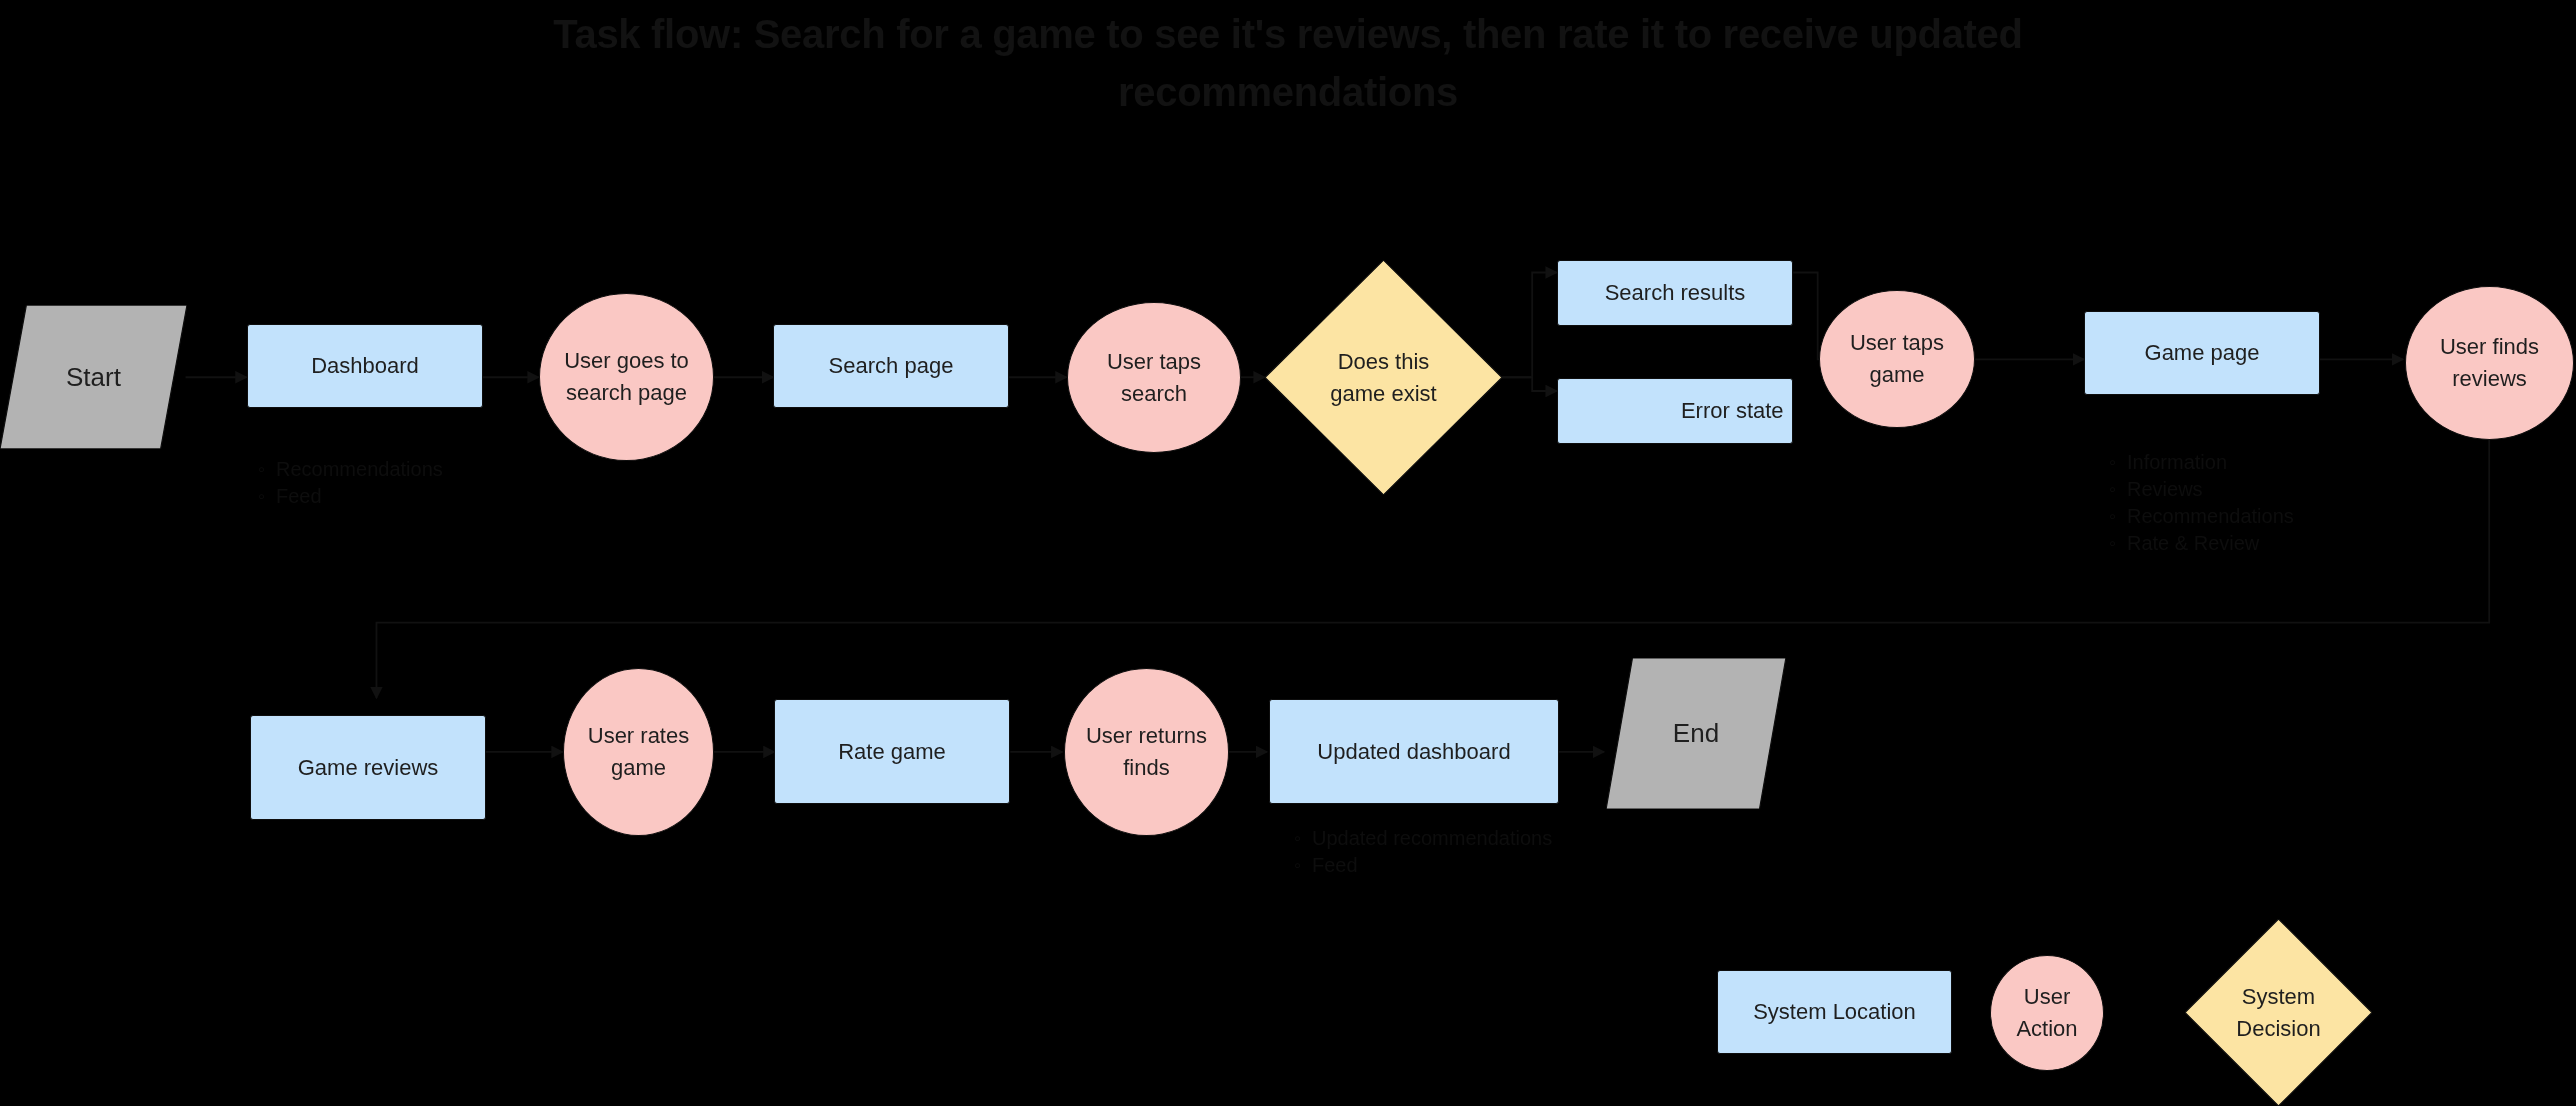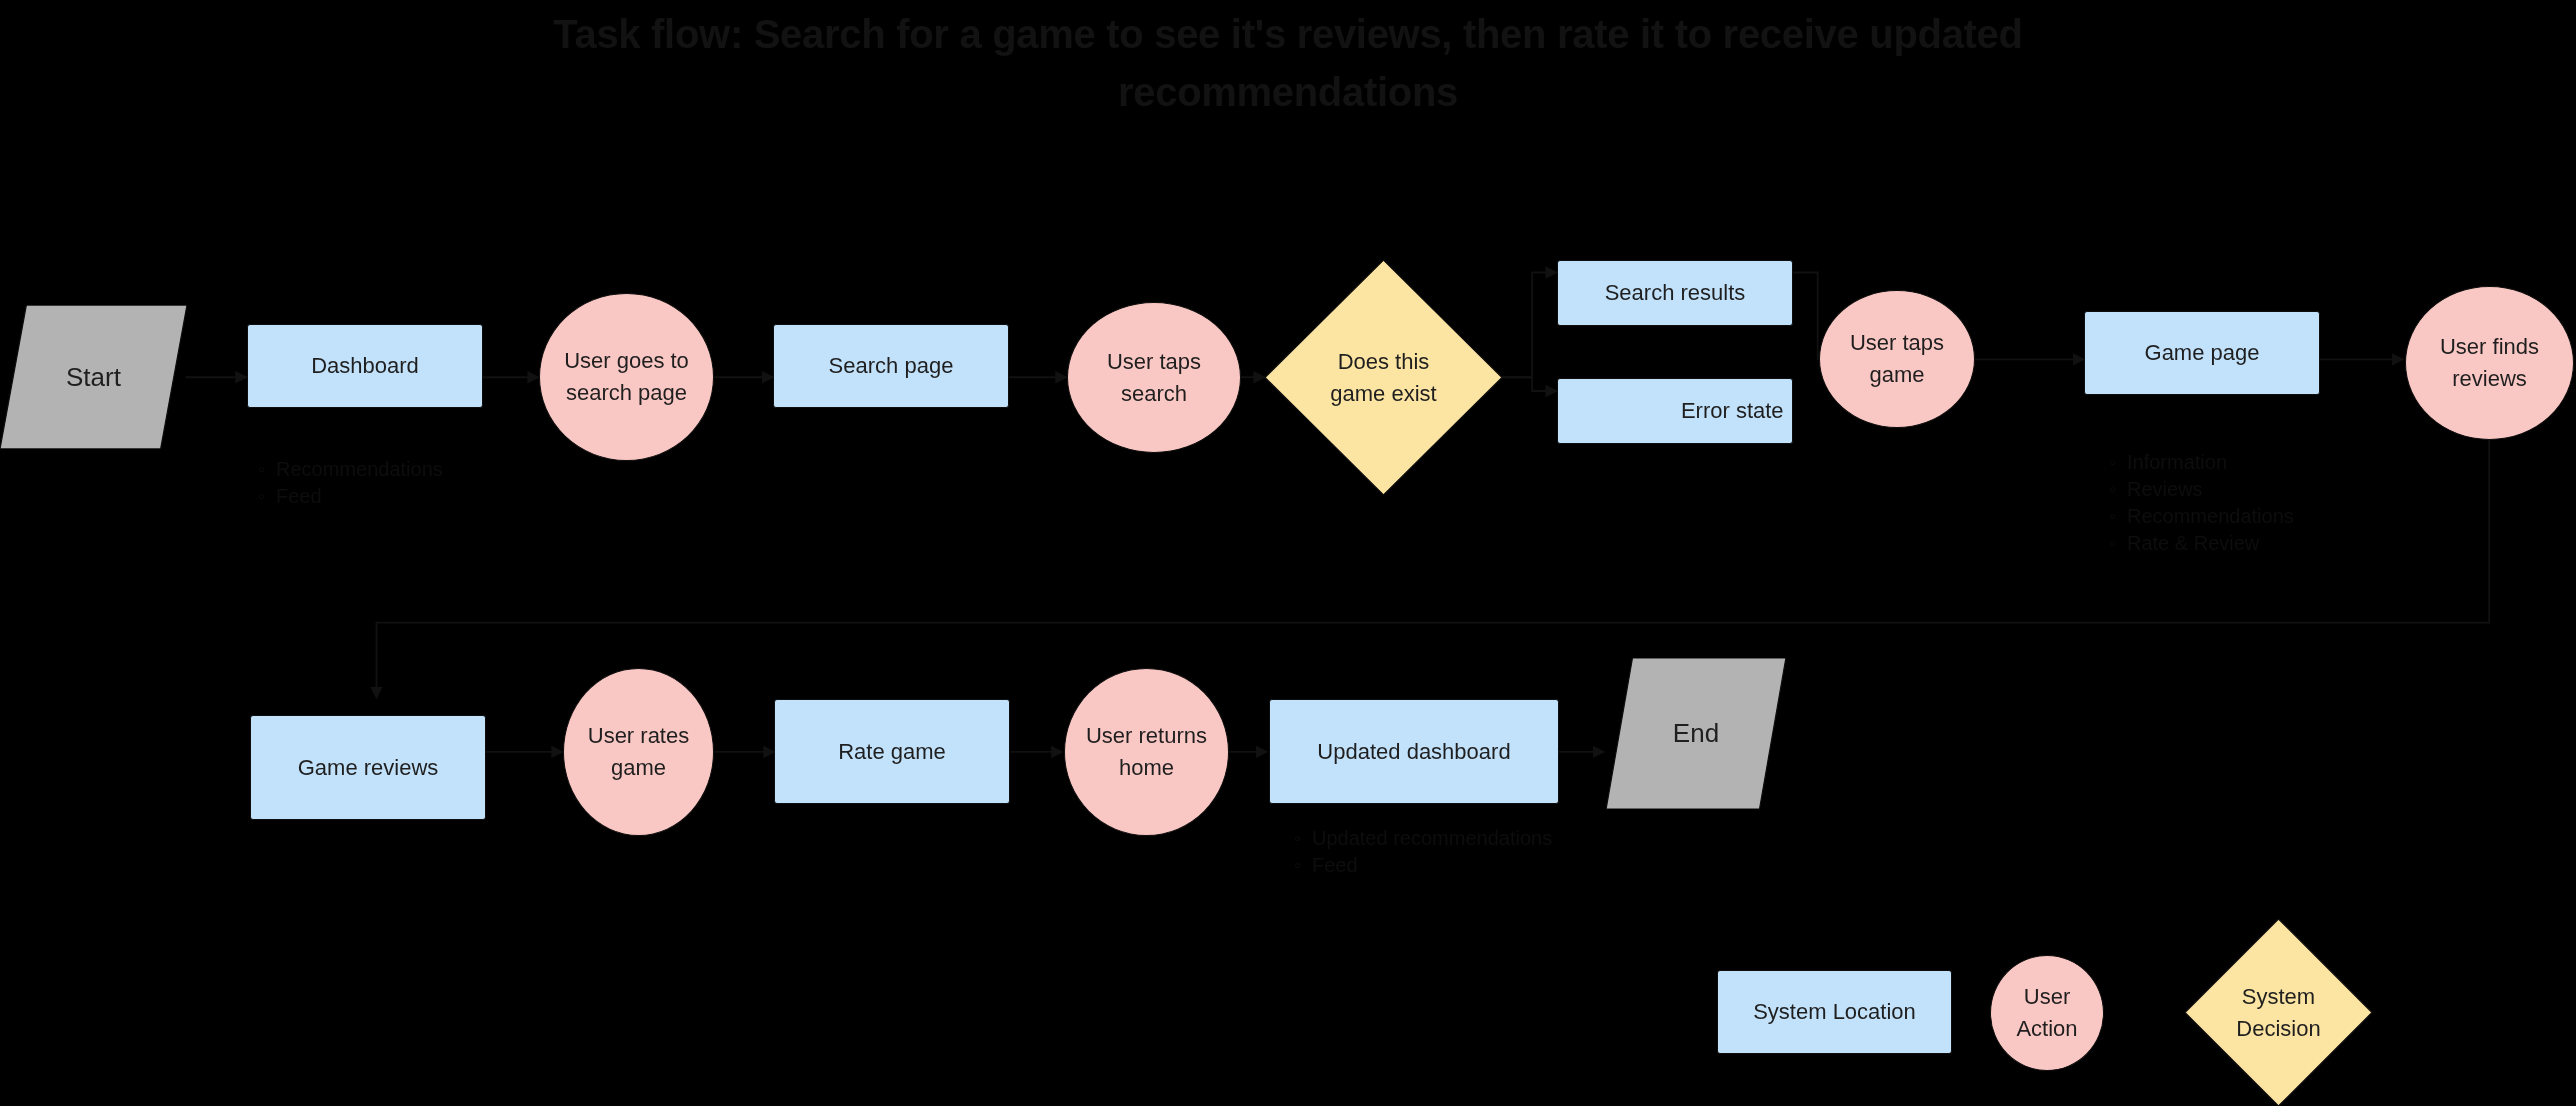--- a/index.html
+++ b/index.html
@@ -263,21 +263,21 @@
 
   <div class="node ellipse" style="left:563px; top:668px; width:151px; height:168px;justify-content:flex-end;">
     <span>User rates game</span>
   </div>
 
   <div class="node rect" style="left:774px; top:699px; width:236px; height:105px;">
     <span>Rate game</span>
   </div>
 
   <div class="node ellipse" style="left:1064px; top:668px; width:165px; height:168px;">
-    <span>User returns home</span>
+    <span>User returns finds</span>
   </div>
 
   <div class="node rect" style="left:1269px; top:699px; width:290px; height:105px;">
     <span>Updated dashboard</span>
   </div>
 
   <ul class="bullets" style="left:1286px; top:825px;">
     <li>Updated recommendations</li>
     <li>Feed</li>
   </ul>

